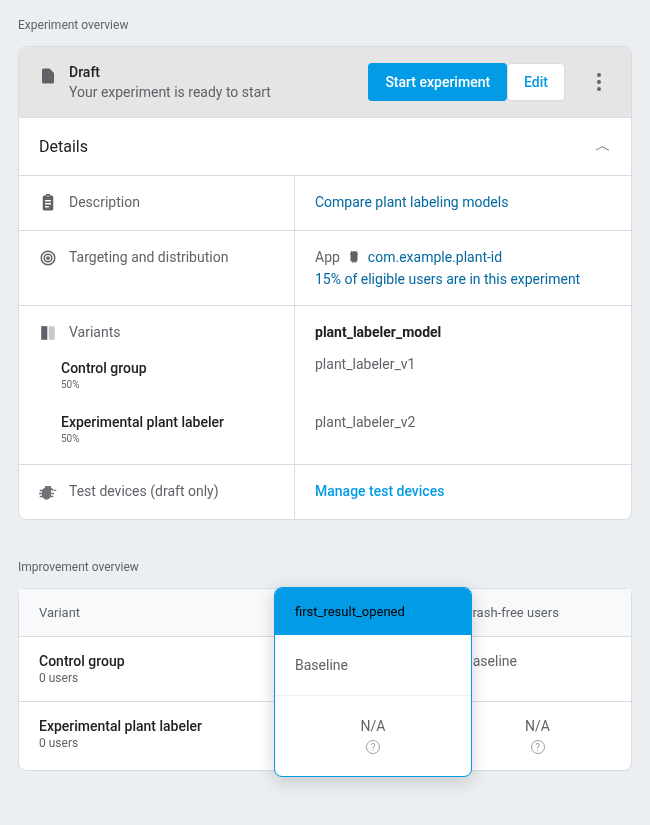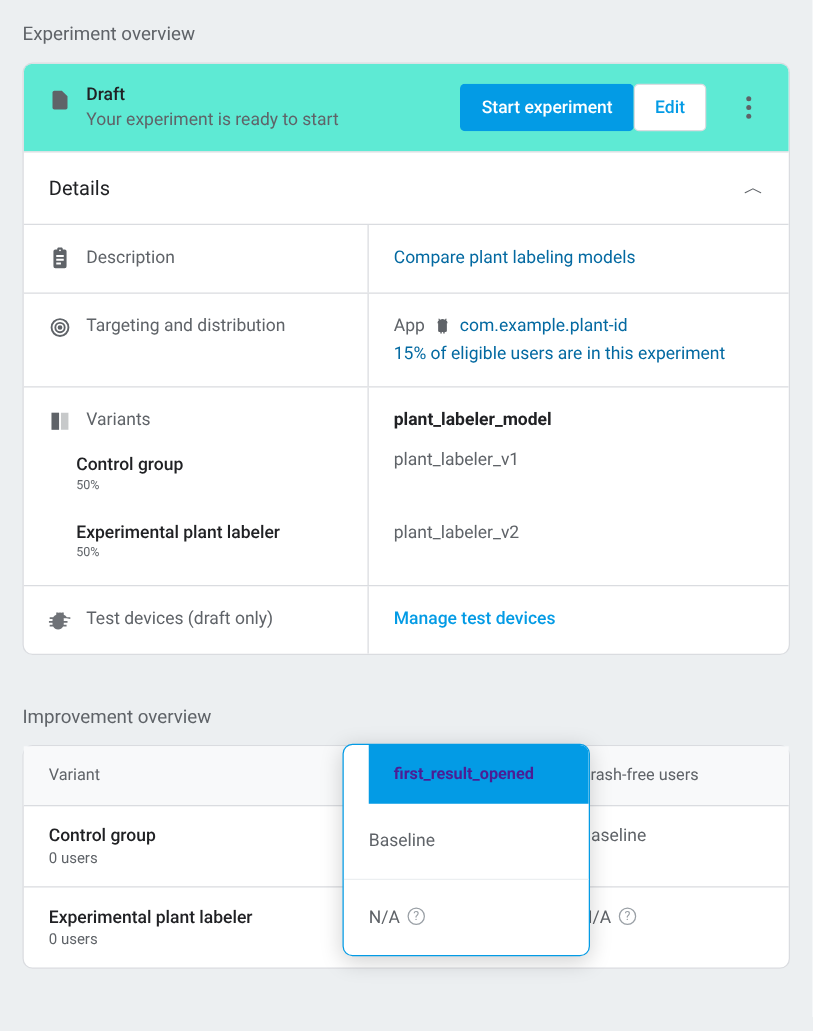--- a/index.html
+++ b/index.html
@@ -8,36 +8,36 @@
       background: #eceff1;
       width: 650px;
       height: 825px;
       overflow: hidden;
       font-size: 14px;
       color: #202124;
     }
     .page { padding: 18px; }
     .section-title {
       color: #5f6368;
-      font-size: 15px;
+      font-size: 12px;
       font-weight: 400;
       margin-bottom: 14px;
     }
     .card {
       background: #fff;
       border: 1px solid #dadce0;
       border-radius: 8px;
       overflow: hidden;
     }
     
     .draft-bar {
       display: flex;
       align-items: center;
       padding: 16px 20px;
-      background: #5eead4;
+      background: #e5e5e5;
     }
     .draft-left { display: flex; align-items: flex-start; flex: 1; }
     .file-icon { width: 18px; height: 22px; margin-right: 12px; margin-top: 1px; }
     .draft-title { font-weight: 500; font-size: 14px; color: #202124; }
     .draft-sub { font-size: 14px; color: #5f6368; margin-top: 4px; }
     .btn {
       font-family: inherit;
       font-size: 14px;
       font-weight: 500;
       border-radius: 4px;
@@ -99,38 +99,37 @@
     }
     .trow { display: flex; position: relative; }
     .t-col1 { width: 238px; padding: 16px 20px; }
     .t-col { flex: 1; padding: 16px 20px; }
     .thead { background: #f8f9fa; border-bottom: 1px solid #dadce0; }
     .thead .t-col1, .thead .t-col { color: #5f6368; font-size: 13px; font-weight: 400; }
     .trow.body { border-bottom: 1px solid #dadce0; }
     .trow.body:last-child { border-bottom: none; }
     .v-name { font-weight: 500; font-size: 14px; }
     .v-users { color: #5f6368; font-size: 12px; margin-top: 2px; }
-    .na-wrap { display: flex; align-items: flex-start; gap: 6px; color: #5f6368; }
+    .na-wrap { display: flex; align-items: center; gap: 6px; color: #5f6368; flex-direction: column; }
     .help-icon { width: 14px; height: 14px; border: 1.2px solid #9aa0a6; border-radius: 50%; display: inline-flex; align-items: center; justify-content: center; font-size: 10px; color: #9aa0a6; }
     
     .pop-col {
       position: absolute;
       left: 256px; width: 198px;
       background: #fff;
       border-radius: 8px;
       box-shadow: 0 4px 18px rgba(0,0,0,0.18);
       border: 1px solid #039be5;
       overflow: hidden;
       z-index: 10;
     }
     .pop-header {
-      background: #039be5; color: #4c1d95;
-      font-size: 13px; font-weight: 700;
+      background: #039be5; color: #000000;
+      font-size: 13px; font-weight: 400;
       padding: 16px 20px;
-      margin-left: 20px;
     }
     .pop-row { padding: 22px 20px; border-bottom: 1px solid #eceff1; color: #5f6368; font-size: 14px; }
     .pop-row:last-child { border-bottom: none; }
     .table-wrap { position: relative; }
   </style>
 </head>
 <body>
 
 <div class="page">
 

